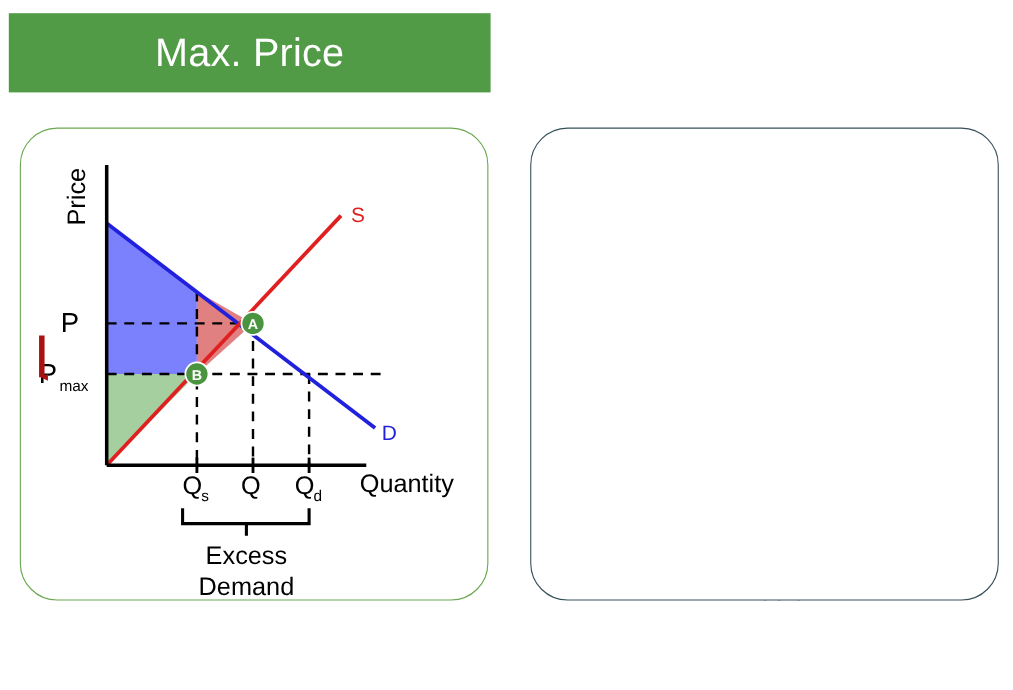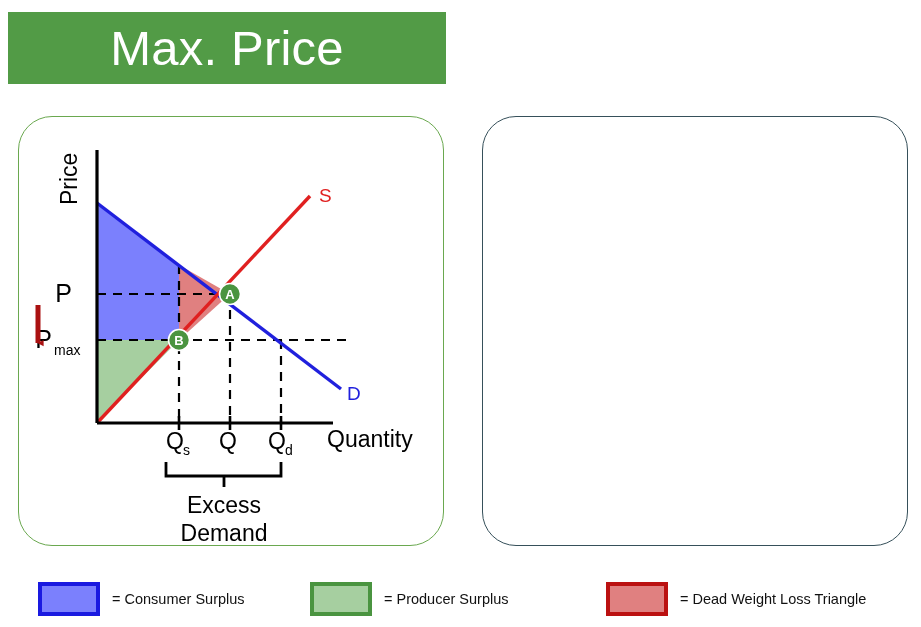--- a/index.html
+++ b/index.html
@@ -2,21 +2,21 @@
 <html><head>
 <meta charset="utf-8">
 <style>
   html,body{margin:0;padding:0;background:#ffffff;}
   body{width:921px;height:627px;overflow:hidden;
        font-family:"Liberation Sans",sans-serif;color:#000;}
   .stage{position:relative;width:921px;height:627px;}
 
   
   .hdr{position:absolute;display:flex;align-items:center;justify-content:center;
-       color:#ffffff;font-size:49px;font-weight:400;letter-spacing:.2px;}
+       color:#ffffff;font-size:36px;font-weight:400;letter-spacing:.2px;}
   #hdr-max{left:8px;top:12px;width:438px;height:72px;background:#529b46;}
   #hdr-min{left:486px;top:12px;width:427px;height:72px;background:#374e56;}
 
   
   .panel{position:absolute;border-radius:34px;background:#ffffff;}
   #panel-max{left:18px;top:116px;width:424px;height:428px;border:1.6px solid #6aa84f;}
   #panel-min{left:482px;top:116px;width:424px;height:428px;border:1.6px solid #36505a;}
 
   .svgwrap{position:absolute;left:0;top:0;}
 
@@ -186,31 +186,14 @@
       </g>
 
       <path d="M649,462 L649,476 L750,476 L750,462 M700,476 L700,487" stroke="#000" stroke-width="2.8" fill="none"></path>
       <text x="700" y="513" text-anchor="middle" font-family="Liberation Sans, sans-serif" font-size="23" fill="#000">Excess</text>
       <text x="700" y="541" text-anchor="middle" font-family="Liberation Sans, sans-serif" font-size="23" fill="#000">Supply</text>
     </g>
   </svg>
 
   <div class="panel" id="panel-min"></div>
 
-  <div class="legend">
-
-    <div class="leg-item" style="left:38px;top:4px;">
-      <span class="swatch sw-blue"></span>
-      <span class="leg-label">= Consumer Surplus</span>
-    </div>
-
-    <div class="leg-item" style="left:310px;top:4px;">
-      <span class="swatch sw-green"></span>
-      <span class="leg-label">= Producer Surplus</span>
-    </div>
-
-    <div class="leg-item" style="left:606px;top:4px;">
-      <span class="swatch sw-red"></span>
-      <span class="leg-label">= Dead Weight Loss Triangle</span>
-    </div>
-  </div>
 
 </div>
 
 </body></html>

